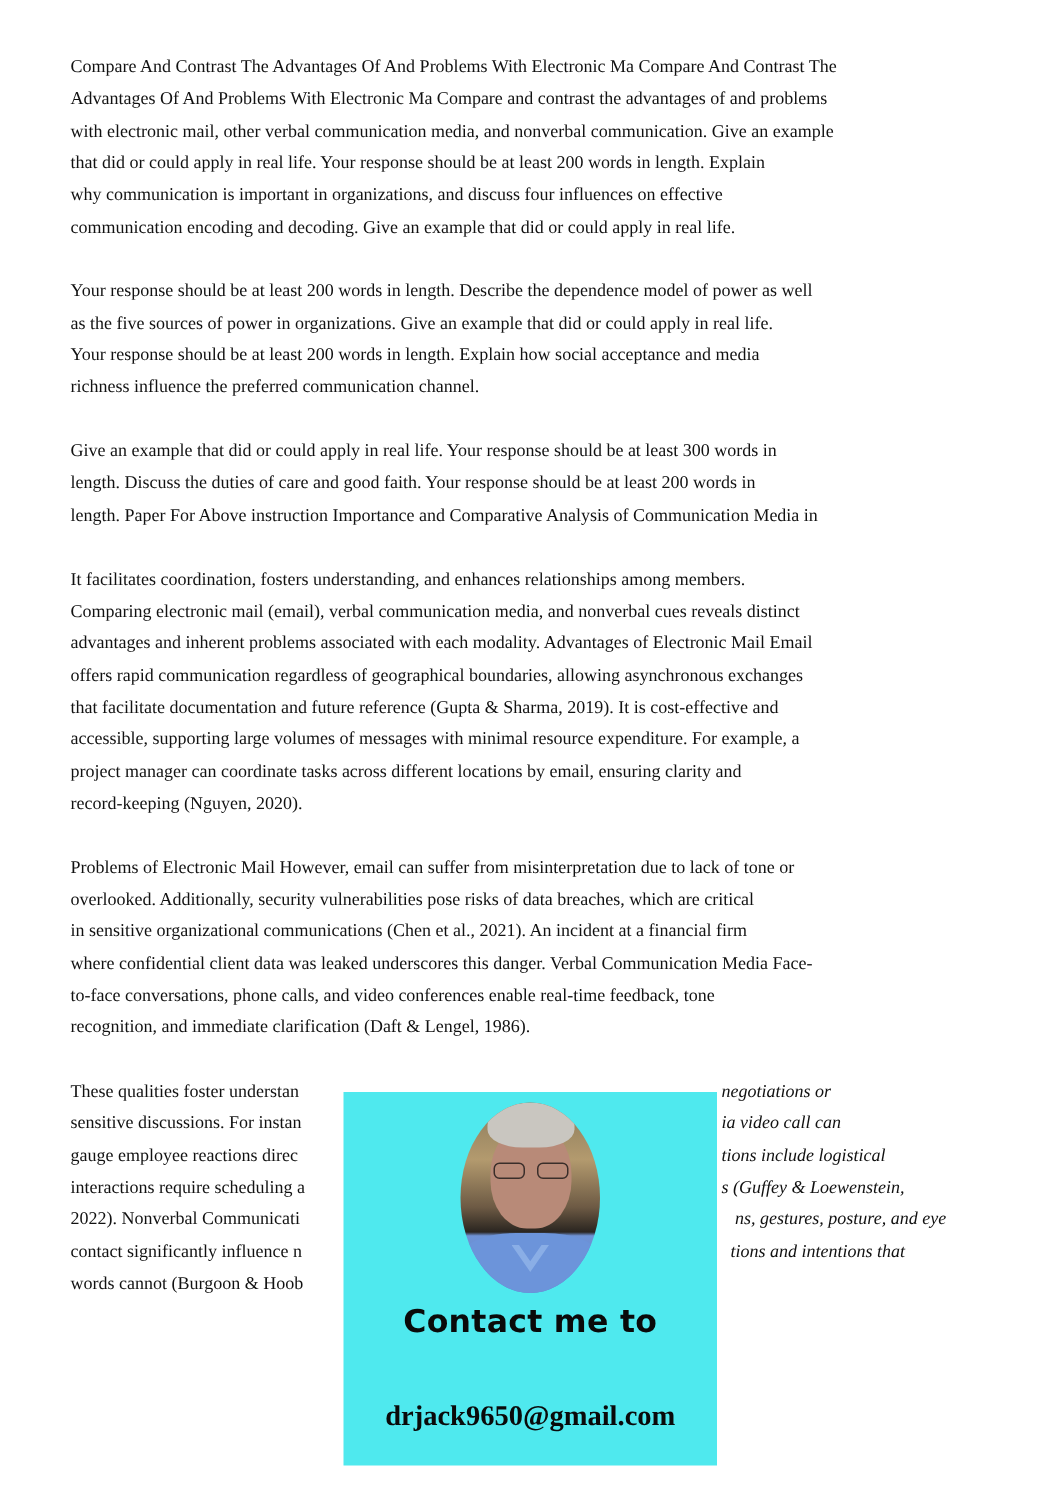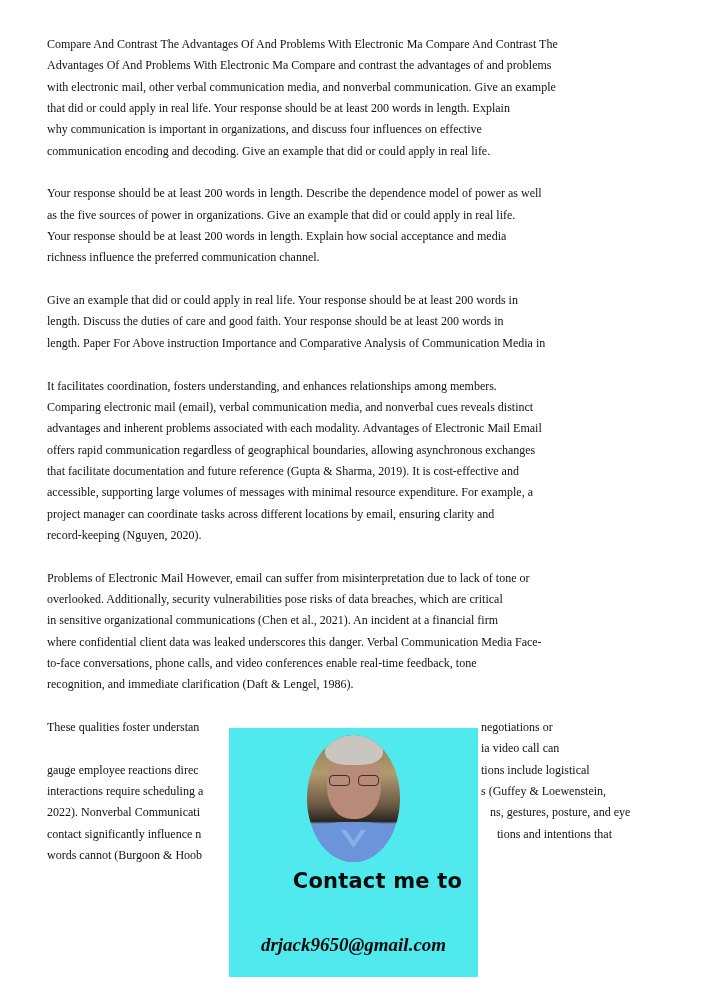--- a/index.html
+++ b/index.html
@@ -36,20 +36,21 @@
       white-space: nowrap;
     }
     .split-line .left {
       position: absolute;
       left: 0;
       top: 0;
     }
     .split-line .right {
       position: absolute;
       top: 0;
+      font-style: italic;
     }
     .promo {
       position: absolute;
       left: 229px;
       top: 728px;
       width: 249px;
       height: 249px;
       background: #4fe9ee;
       font-family: "DejaVu Sans", "Liberation Sans", sans-serif;
     }
@@ -121,34 +122,32 @@
       position: absolute;
       left: 0;
       top: 138px;
       width: 249px;
       text-align: center;
       font-weight: bold;
       font-size: 21px;
       line-height: 31px;
       color: #0a0a0a;
       letter-spacing: 0.2px;
-      margin-left: 24px;
     }
     .promo .email {
       position: absolute;
       left: 0;
       top: 205px;
       width: 249px;
       text-align: center;
       font-family: "Liberation Serif", "DejaVu Serif", serif;
       font-weight: bold;
       font-size: 19px;
       line-height: 24px;
       color: #0a0a0a;
-      font-style: italic;
     }
   </style>
 </head>
 <body>
 
 <div class="doc">
 
   <div>
     <div class="line">Compare And Contrast The Advantages Of And Problems With Electronic Ma Compare And Contrast The</div>
     <div class="line">Advantages Of And Problems With Electronic Ma Compare and contrast the advantages of and problems</div>
@@ -161,21 +160,21 @@
 
   <div>
     <div class="line">Your response should be at least 200 words in length. Describe the dependence model of power as well</div>
     <div class="line">as the five sources of power in organizations. Give an example that did or could apply in real life.</div>
     <div class="line">Your response should be at least 200 words in length. Explain how social acceptance and media</div>
     <div class="line">richness influence the preferred communication channel.</div>
   </div>
   <div class="para-gap"></div>
 
   <div>
-    <div class="line">Give an example that did or could apply in real life. Your response should be at least 200 words in</div>
+    <div class="line">Give an example that did or could apply in real life. Your response should be at least 300 words in</div>
     <div class="line">length. Discuss the duties of care and good faith. Your response should be at least 200 words in</div>
     <div class="line">length. Paper For Above instruction Importance and Comparative Analysis of Communication Media in</div>
   </div>
   <div class="para-gap"></div>
 
   <div>
     <div class="line">It facilitates coordination, fosters understanding, and enhances relationships among members.</div>
     <div class="line">Comparing electronic mail (email), verbal communication media, and nonverbal cues reveals distinct</div>
     <div class="line">advantages and inherent problems associated with each modality. Advantages of Electronic Mail Email</div>
     <div class="line">offers rapid communication regardless of geographical boundaries, allowing asynchronous exchanges</div>
@@ -195,37 +194,38 @@
     <div class="line">recognition, and immediate clarification (Daft &amp; Lengel, 1986).</div>
   </div>
   <div class="para-gap"></div>
 
   <div>
     <div class="split-line">
       <span class="left">These qualities foster understan</span>
       <span class="right" style="left:434px">negotiations or</span>
     </div>
     <div class="split-line">
+      <span class="left">sensitive discussions. For instan</span>
       <span class="right" style="left:434px">ia video call can</span>
     </div>
     <div class="split-line">
       <span class="left">gauge employee reactions direc</span>
       <span class="right" style="left:434px">tions include logistical</span>
     </div>
     <div class="split-line">
       <span class="left">interactions require scheduling a</span>
       <span class="right" style="left:434px">s (Guffey &amp; Loewenstein,</span>
     </div>
     <div class="split-line">
       <span class="left">2022). Nonverbal Communicati</span>
       <span class="right" style="left:443px">ns, gestures, posture, and eye</span>
     </div>
     <div class="split-line">
       <span class="left">contact significantly influence n</span>
-      <span class="right" style="left:450px">tions and intentions that</span>
+      <span class="right" style="left:440px">tions and intentions that</span>
     </div>
     <div class="split-line">
       <span class="left">words cannot (Burgoon &amp; Hoob</span>
       <span class="right" style="left:434px"></span>
     </div>
   </div>
 </div>
 
 <div class="promo">
   <div class="photo">

